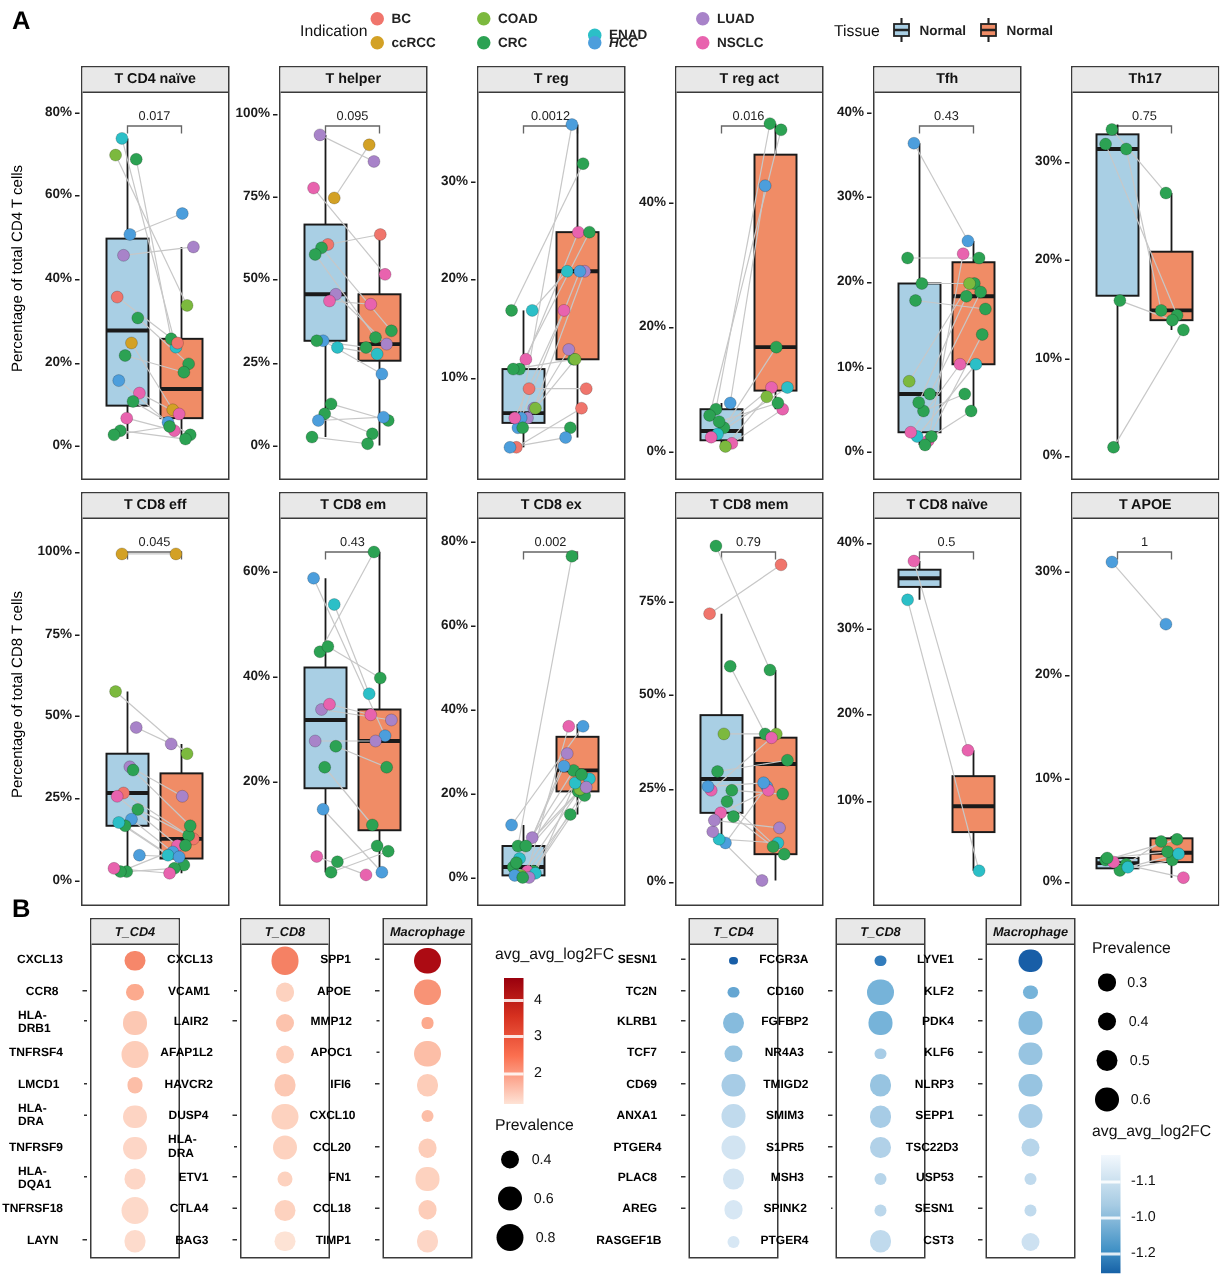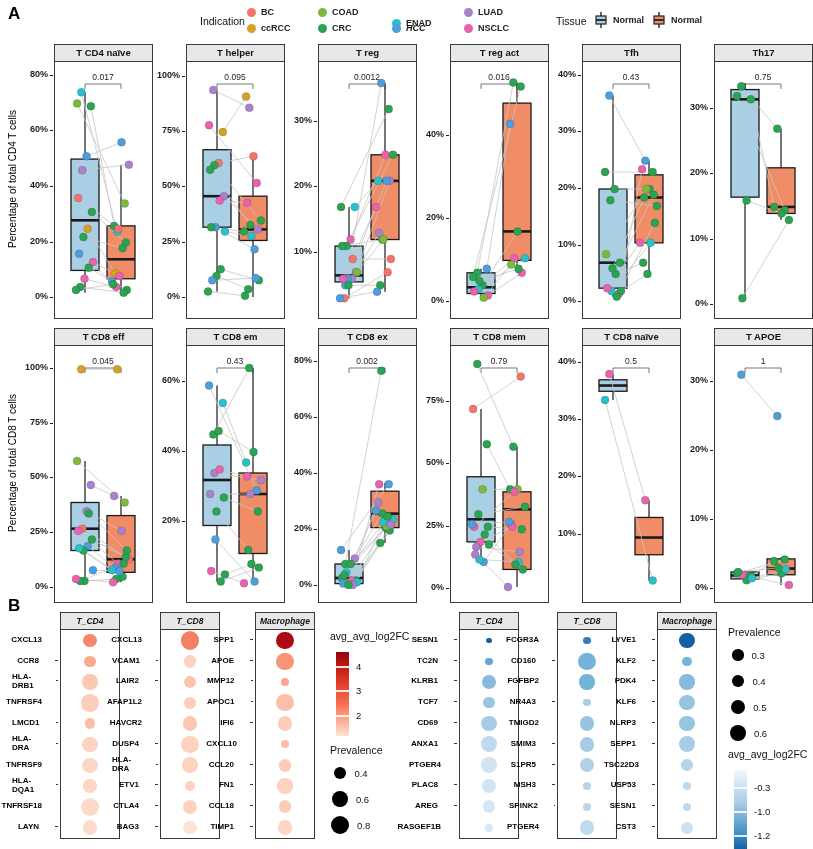--- a/index.html
+++ b/index.html
@@ -1297,20 +1297,20 @@
         </div>
         <div class="prev-row">
           <span class="prev-dot" style="width:15.80177205252626px;height:15.80177205252626px;margin-left:2.09911397373687px;"></span>
           <span class="prev-lab">0.6</span>
         </div>
       </div>
       <div class="blegend" style="left:728px;top:748px;width:100px;height:115px;">
         <div class="bleg-title">avg_avg_log2FC</div>
         <div class="fcbar" style="background:linear-gradient(180deg,#f3f8fd 0%,#a6cbe3 40%,#4292c6 75%,#08519c 100%);"></div>
         <div class="fcbar-tick" style="top:39.480000000000004px;"></div>
-        <div class="fcbar-lab" style="top:34.480000000000004px;">-0.3</div>
+        <div class="fcbar-lab" style="top:34.480000000000004px;">-1.1</div>
         <div class="fcbar-tick" style="top:63px;"></div>
         <div class="fcbar-lab" style="top:58px;">-1.0</div>
         <div class="fcbar-tick" style="top:86.52px;"></div>
         <div class="fcbar-lab" style="top:81.52px;">-1.2</div>
       </div>
     </div>
 </div>
 
 </body></html>

